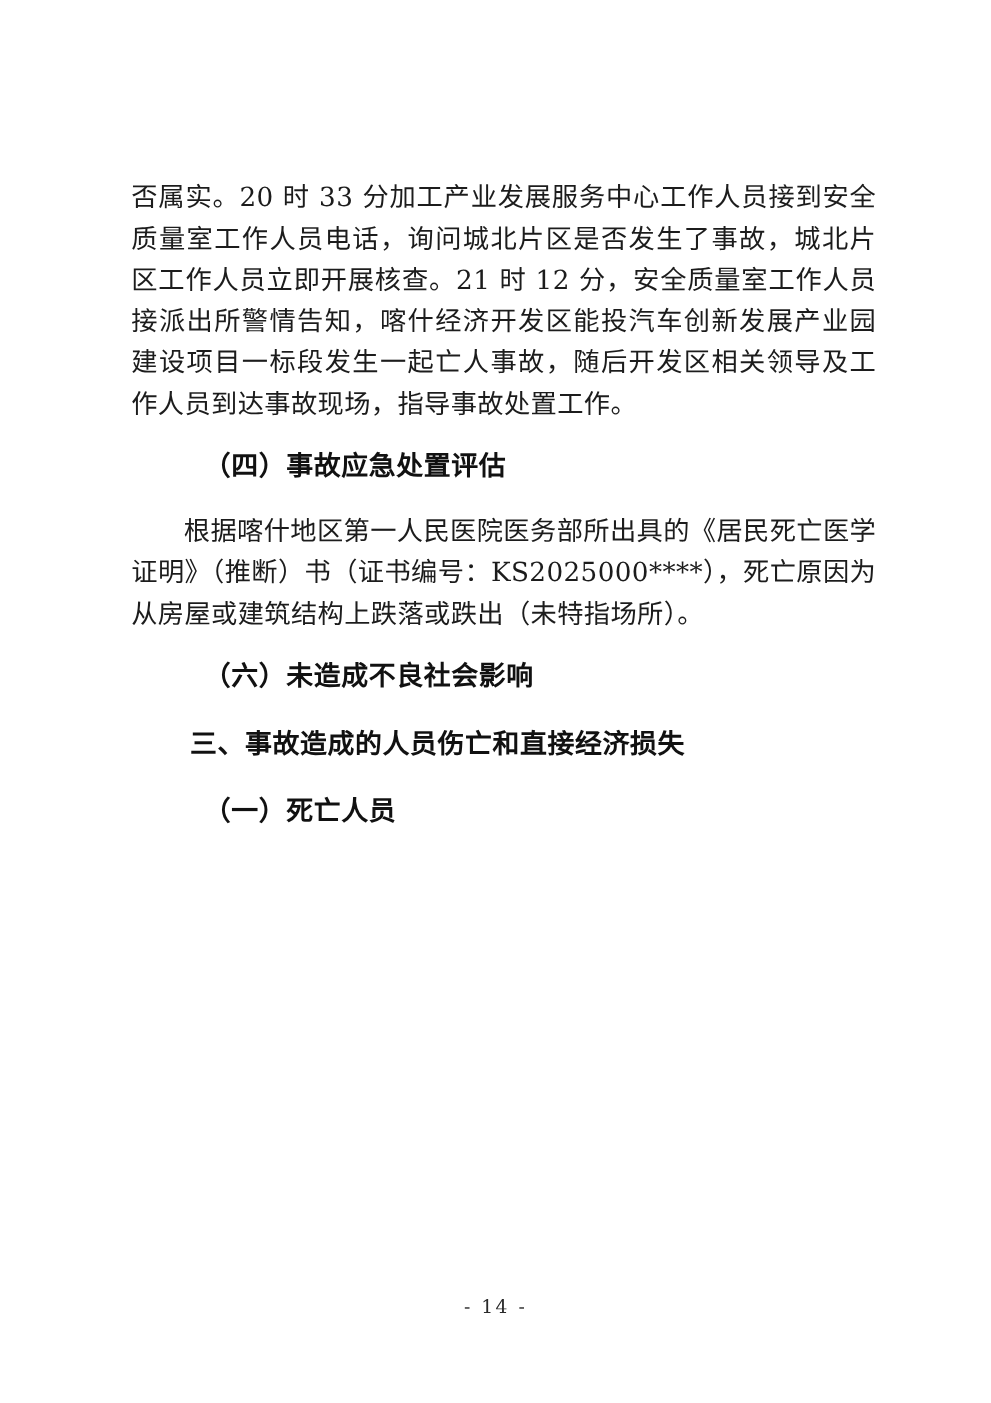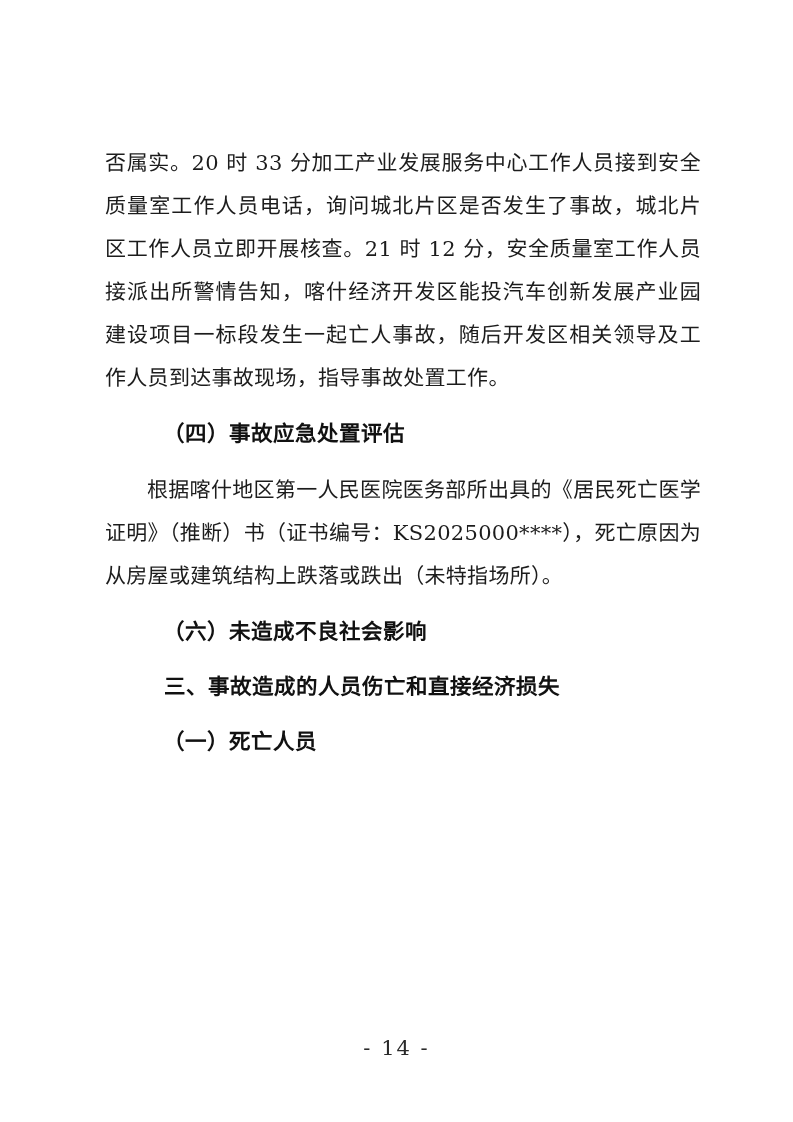--- a/index.html
+++ b/index.html
@@ -18,58 +18,58 @@
   .content {
     position: absolute;
     left: 105px;
     top: 142px;
     width: 596px;
   }
   .para {
     margin: 0;
     font-family: "DejaVu Serif", "Liberation Serif", serif;
     font-size: 21px;
-    line-height: 43px;
+    line-height: 33px;
     text-align: justify;
     text-justify: inter-character;
     text-indent: 2em;
     letter-spacing: 0.3px;
     color: #1c1c1c;
   }
   .para.continued {
     text-indent: 0;
   }
   .heading-kai {
     margin: 15px;
     font-family: "DejaVu Serif", "Liberation Serif", serif;
     font-size: 21.5px;
     font-weight: bold;
     line-height: 38.5px;
     text-indent: 2em;
     letter-spacing: 0.5px;
     color: #111111;
   }
   .heading-hei {
-    margin: 16px;
+    margin: 4px;
     font-family: "DejaVu Sans", "Liberation Sans", sans-serif;
     font-size: 21.5px;
     font-weight: bold;
     line-height: 40px;
     text-indent: 2em;
     letter-spacing: 0.5px;
     color: #111111;
   }
   .footer {
     position: absolute;
     left: 0;
     top: 1036px;
     width: 100%;
     text-align: center;
     font-family: "DejaVu Serif", "Liberation Serif", serif;
-    font-size: 21px;
+    font-size: 15px;
     letter-spacing: 2px;
     color: #2a2a2a;
   }
 </style>
 </head>
 <body>
 
 <div class="page">
   <div class="content">
     <p class="para continued">否属实。20 时 33 分加工产业发展服务中心工作人员接到安全质量室工作人员电话，询问城北片区是否发生了事故，城北片区工作人员立即开展核查。21 时 12 分，安全质量室工作人员接派出所警情告知，喀什经济开发区能投汽车创新发展产业园建设项目一标段发生一起亡人事故，随后开发区相关领导及工作人员到达事故现场，指导事故处置工作。</p>

